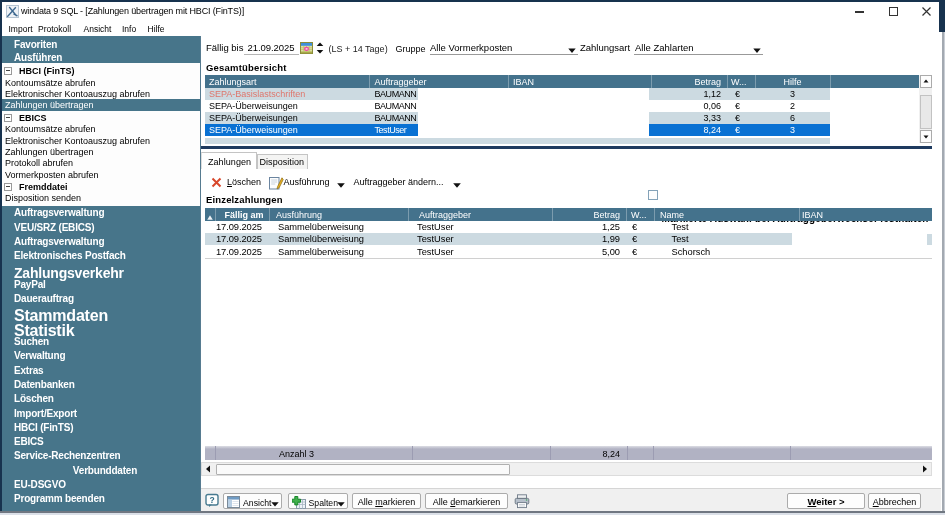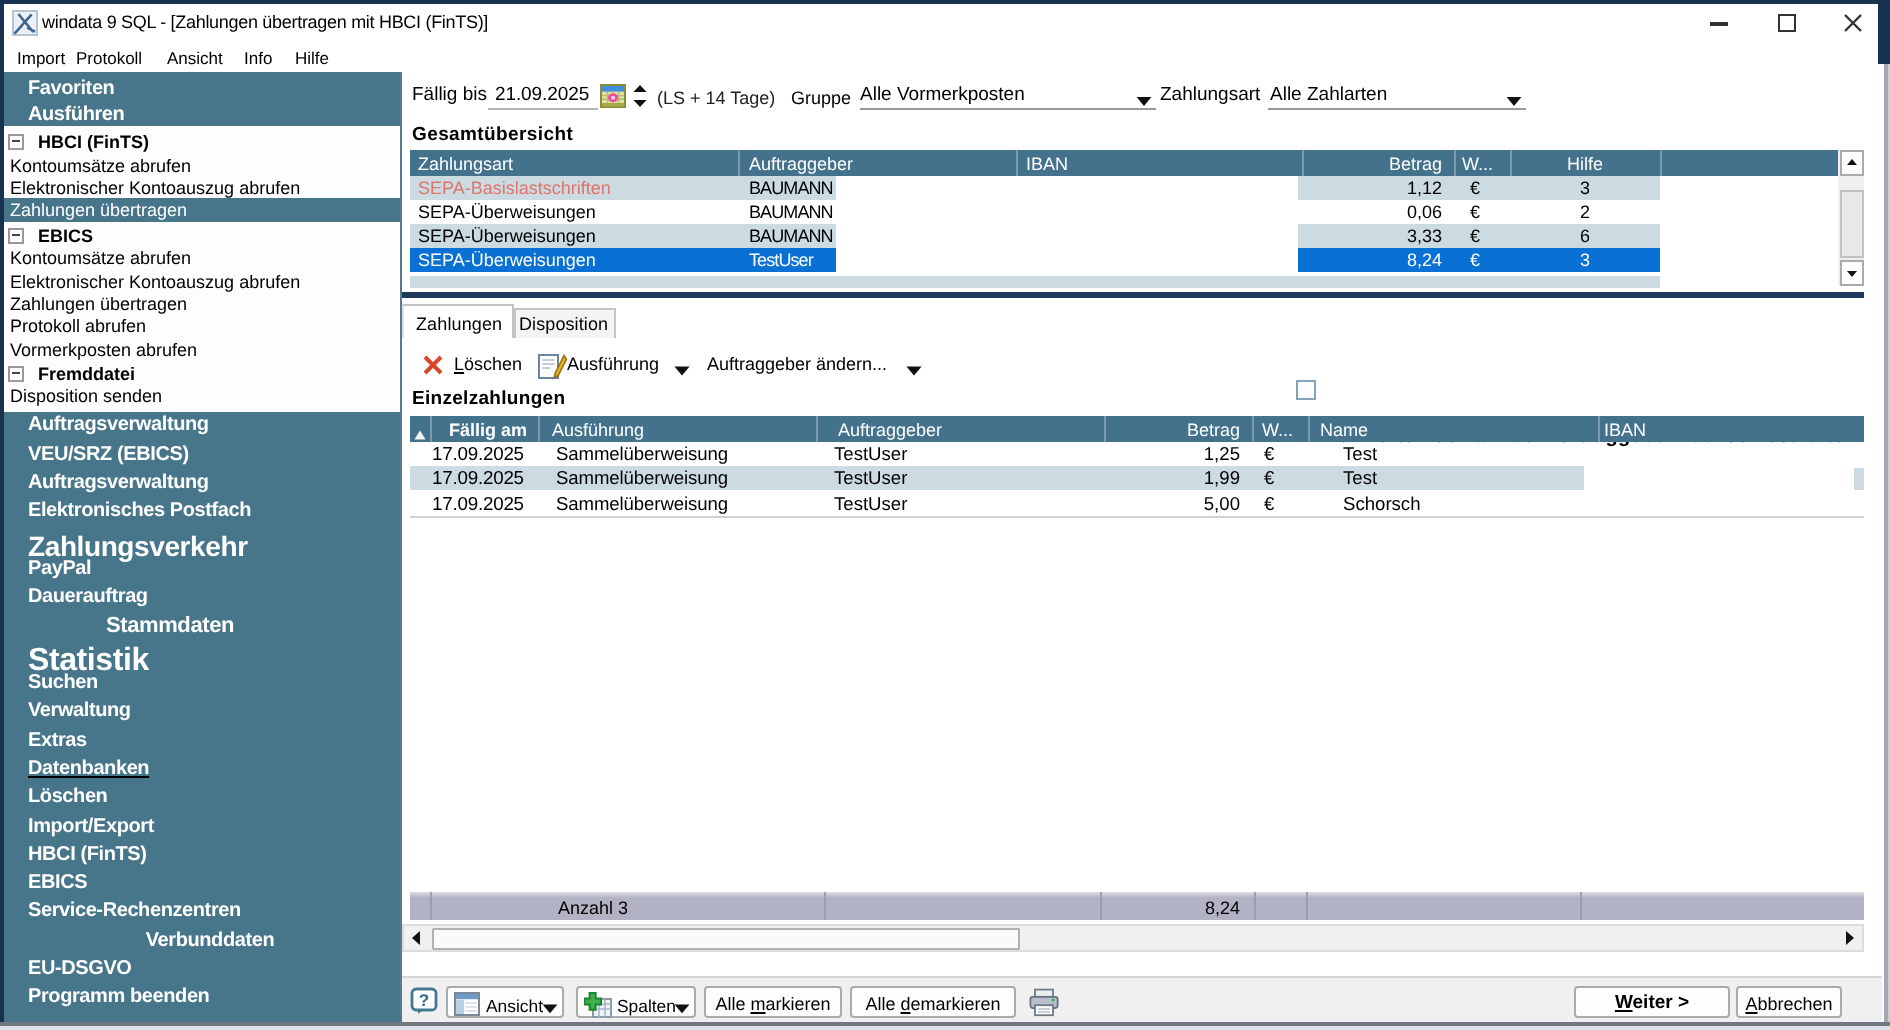--- a/index.html
+++ b/index.html
@@ -61,26 +61,26 @@
   </div>
 <div class="abs" style="left:19px;top:182.1px;width:180px;"><span class="b">Fremddatei</span></div>
 <div class="abs" style="left:5px;top:193.1px;width:195px;">Disposition senden</div>
 <div class="abs" style="left:14px;top:207.3px;width:182px;font-size:10px;letter-spacing:-0.2px;"><span class="b wt">Auftragsverwaltung</span></div>
 <div class="abs" style="left:14px;top:221.6px;width:182px;font-size:10px;letter-spacing:-0.2px;"><span class="b wt">VEU/SRZ (EBICS)</span></div>
 <div class="abs" style="left:14px;top:235.9px;width:182px;font-size:10px;letter-spacing:-0.2px;"><span class="b wt">Auftragsverwaltung</span></div>
 <div class="abs" style="left:14px;top:250.2px;width:182px;font-size:10px;letter-spacing:-0.2px;"><span class="b wt">Elektronisches Postfach</span></div>
 <div class="abs" style="left:14px;top:264.5px;width:182px;font-size:14px;letter-spacing:-0.2px;"><span class="b wt">Zahlungsverkehr</span></div>
 <div class="abs" style="left:14px;top:278.8px;width:182px;font-size:10px;letter-spacing:-0.2px;"><span class="b wt">PayPal</span></div>
 <div class="abs" style="left:14px;top:293.1px;width:182px;font-size:10px;letter-spacing:-0.2px;"><span class="b wt">Dauerauftrag</span></div>
-<div class="abs" style="left:14px;top:307.4px;width:182px;font-size:11px;letter-spacing:-0.2px;margin-left:39px;"><span class="b wt">Stammdaten</span></div>
+<div class="abs" style="left:14px;top:307.4px;width:182px;font-size:16px;letter-spacing:-0.2px;"><span class="b wt">Stammdaten</span></div>
 <div class="abs" style="left:14px;top:321.7px;width:182px;font-size:16px;letter-spacing:-0.2px;"><span class="b wt">Statistik</span></div>
 <div class="abs" style="left:14px;top:336.0px;width:182px;font-size:10px;letter-spacing:-0.2px;"><span class="b wt">Suchen</span></div>
 <div class="abs" style="left:14px;top:350.3px;width:182px;font-size:10px;letter-spacing:-0.2px;"><span class="b wt">Verwaltung</span></div>
 <div class="abs" style="left:14px;top:364.6px;width:182px;font-size:10px;letter-spacing:-0.2px;"><span class="b wt">Extras</span></div>
-<div class="abs" style="left:14px;top:378.9px;width:182px;font-size:10px;letter-spacing:-0.2px;text-decoration:underline;"><span class="b wt">Datenbanken</span></div>
+<div class="abs" style="left:14px;top:378.9px;width:182px;font-size:10px;letter-spacing:-0.2px;"><span class="b wt">Datenbanken</span></div>
 <div class="abs" style="left:14px;top:393.2px;width:182px;font-size:10px;letter-spacing:-0.2px;"><span class="b wt">Löschen</span></div>
 <div class="abs" style="left:14px;top:407.5px;width:182px;font-size:10px;letter-spacing:-0.2px;"><span class="b wt">Import/Export</span></div>
 <div class="abs" style="left:14px;top:421.8px;width:182px;font-size:10px;letter-spacing:-0.2px;"><span class="b wt">HBCI (FinTS)</span></div>
 <div class="abs" style="left:14px;top:436.1px;width:182px;font-size:10px;letter-spacing:-0.2px;"><span class="b wt">EBICS</span></div>
 <div class="abs" style="left:14px;top:450.4px;width:182px;font-size:10px;letter-spacing:-0.2px;"><span class="b wt">Service-Rechenzentren</span></div>
 <div class="abs" style="left:14px;top:464.7px;width:182px;font-size:10px;letter-spacing:-0.2px;text-align:center;"><span class="b wt">Verbunddaten</span></div>
 <div class="abs" style="left:14px;top:479.0px;width:182px;font-size:10px;letter-spacing:-0.2px;"><span class="b wt">EU-DSGVO</span></div>
 <div class="abs" style="left:14px;top:493.3px;width:182px;font-size:10px;letter-spacing:-0.2px;"><span class="b wt">Programm beenden</span></div>
 <div class="abs" style="left:206px;top:43px;font-size:9.5px;">Fällig bis</div>
 <div class="abs" style="left:244px;top:41.5px;width:55px;height:13px;border-bottom:1px solid #b5b5b5;"></div>

